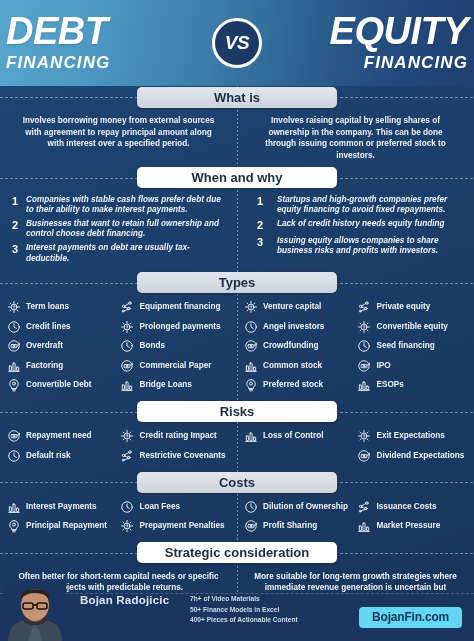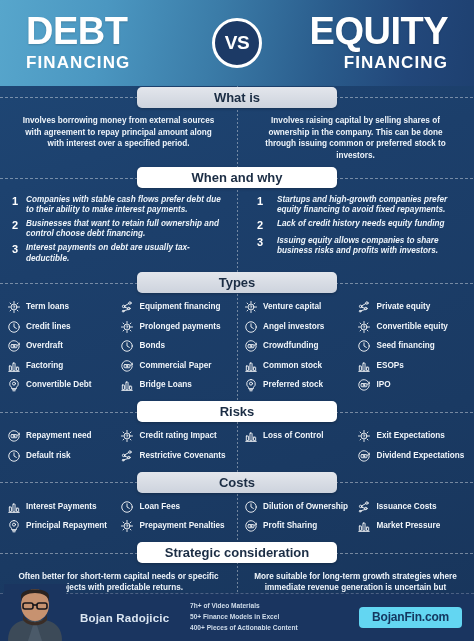--- a/index.html
+++ b/index.html
@@ -15,21 +15,22 @@
     background: linear-gradient(160deg, #1f4877 0%, #1c3f6b 35%, #1a3a63 70%, #18355b 100%);
     color: #ffffff;
   }
 
   
   .header {
     position: relative;
     height: 86px;
     background: linear-gradient(100deg, #57a6cc 0%, #4b97c1 22%, #3b7ca8 45%, #2a5c8c 68%, #22477a 86%, #1e4070 100%);
     display: flex; align-items: center;
-    padding: 0 26px;
+    padding: 0 6px;
+    font-style: italic;
   }
   .hdr-side { flex: 1; display: flex; flex-direction: column; }
   .hdr-left { align-items: flex-start; }
   .hdr-right { align-items: flex-end; }
   .hdr-title {
     font-size: 38px; font-weight: bold; letter-spacing: -0.5px;
     line-height: 0.98; color: #ffffff;
     text-shadow: 0 1px 2px rgba(0,0,0,0.18);
   }
   .hdr-sub {
@@ -117,21 +118,21 @@
   .icn svg { width: 14px; height: 14px; display: block; }
   .ilbl { font-size: 8.2px; font-weight: bold; color: #f0f5fa; line-height: 1.1; }
 
   .sec-gap-sm { height: 4px; }
 
   
   .footer {
     position: absolute; left: 0; right: 0; bottom: 0;
     height: 48px;
     background: #1a3560;
-    display: flex; align-items: center;
+    display: flex; 
     border-top: 1px dashed rgba(255,255,255,0.22);
   }
   .avatar {
     position: absolute; left: 4px; bottom: 0;
     width: 62px; height: 57px;
     overflow: hidden;
   }
   .avatar svg { display:block; }
   .fname {
     margin-left: 80px; width: 110px;
@@ -426,38 +427,38 @@
                 <svg viewBox="0 0 24 24" fill="none" stroke="#ffffff" stroke-width="1.5" stroke-linecap="round">
     <circle cx="12" cy="12" r="9"></circle>
     <path d="M12 6.5V12l4 2.4"></path>
   </svg>
               </span>
               <span class="ilbl">Seed financing</span>
             </div>
             <div class="irow">
               <span class="icn">
                 <svg viewBox="0 0 24 24" fill="none" stroke="#ffffff" stroke-width="1.5" stroke-linecap="round">
+    <path d="M20.6 9.2A9 9 0 1 0 21 12"></path>
+    <path d="M21 7v3.4h-3.4"></path>
+    <rect x="7" y="9.6" width="10" height="5.4" rx="1.4"></rect>
+    <circle cx="12" cy="12.3" r="1.4"></circle>
+  </svg>
+              </span>
+              <span class="ilbl">IPO</span>
+            </div>
+            <div class="irow">
+              <span class="icn">
+                <svg viewBox="0 0 24 24" fill="none" stroke="#ffffff" stroke-width="1.5" stroke-linecap="round">
     <rect x="4" y="12" width="3.6" height="8" rx="0.6"></rect>
     <rect x="10.2" y="7" width="3.6" height="13" rx="0.6"></rect>
     <rect x="16.4" y="14" width="3.6" height="6" rx="0.6"></rect>
     <path d="M3 21.2h18"></path>
   </svg>
               </span>
               <span class="ilbl">ESOPs</span>
-            </div>
-            <div class="irow">
-              <span class="icn">
-                <svg viewBox="0 0 24 24" fill="none" stroke="#ffffff" stroke-width="1.5" stroke-linecap="round">
-    <path d="M20.6 9.2A9 9 0 1 0 21 12"></path>
-    <path d="M21 7v3.4h-3.4"></path>
-    <rect x="7" y="9.6" width="10" height="5.4" rx="1.4"></rect>
-    <circle cx="12" cy="12.3" r="1.4"></circle>
-  </svg>
-              </span>
-              <span class="ilbl">IPO</span>
             </div>
           </div>
       </div>
     </div>
   </div>
 
   <div class="sec-gap-sm"></div>
 
   <div class="sec-bar">
     <div class="sec-pill pill-white">Risks</div>

